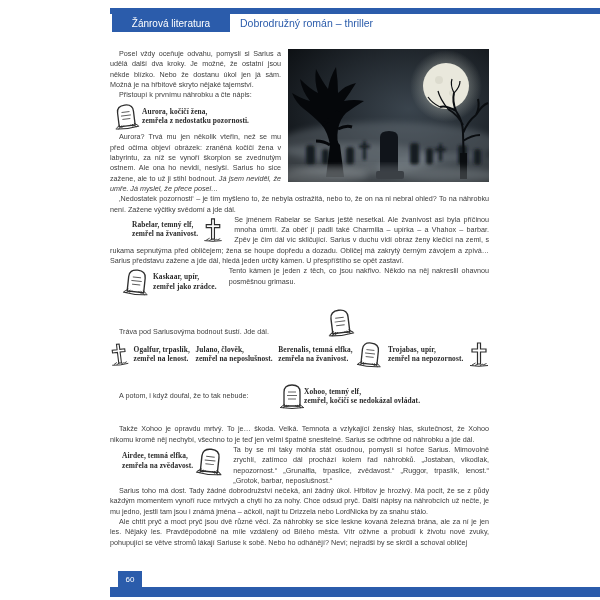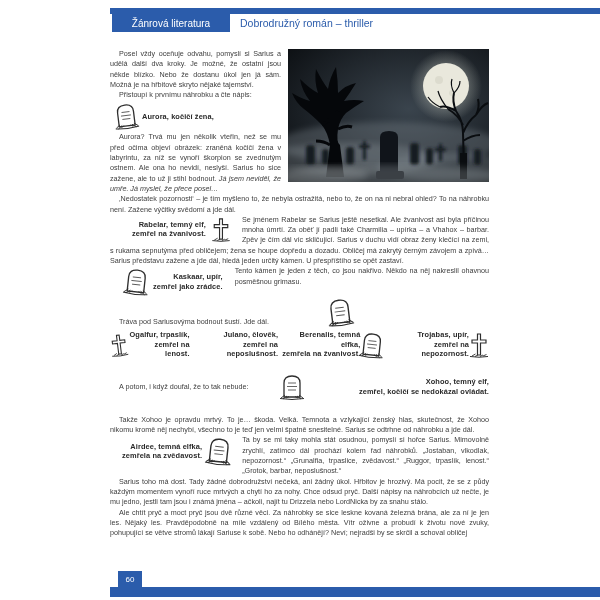--- a/index.html
+++ b/index.html
@@ -24,28 +24,28 @@
   }
   .content p{margin:0;text-indent:9px;}
   .content p.noindent{text-indent:0;}
   .illustration{
     float:right;width:201px;height:133px;margin:0 0 2px 7px;
     background:#0d1115;display:block;
   }
   em{font-style:italic;}
   
   .grave-caption{
-    font-family:Liberation Sans, sans-serif;font-weight:bold;color:#2a2a2a;
-    font-size:7.4px;line-height:9.5px;text-align:right;text-indent:0;
+    font-family:Liberation Serif, serif;font-weight:bold;color:#2a2a2a;
+    font-size:7.4px;line-height:9.5px;text-align:left;text-indent:0;
     letter-spacing:.1px;
   }
   .grave-block{display:flex;align-items:center;gap:4px;}
   .gb-aurora{margin:2px 0 2px 4px;}
   .gb-rabelar{float:left;margin:1px 10px 1px 22px;}
-  .gb-kaskaar{float:left;margin:1px 12px 1px 14px;}
+  .gb-kaskaar{float:left;margin:1px 12px 11px 14px;}
   .gb-airdee{float:left;margin:1px 10px 1px 12px;}
   .grave-row{
     clear:both;display:flex;align-items:center;justify-content:space-between;
     margin:3px 0 6px 0;
   }
   .trava-row{clear:both;display:flex;align-items:flex-end;}
   .trava-row .spacer{flex:0 0 58px;}
   .xohoo-row{display:flex;align-items:center;margin:14px 0;}
   .xohoo-row .lead{text-indent:9px;flex:0 0 170px;}
   .tomb-svg{display:block;}
@@ -154,20 +154,21 @@
 
   <p><span>Posel vždy oceňuje odvahu, pomyslí si Sarius a udělá další dva kroky. Je možné, že ostatní jsou někde blízko. Nebo že dostanu úkol jen já sám. Možná je na hřbitově skryto nějaké tajemství.</span></p>
   <p><span>Přistoupí k prvnímu náhrobku a čte nápis:</span></p>
 
   <div class="grave-block gb-aurora">
     <svg class="tomb-svg tilt-l" width="24" height="28" viewBox="0 0 24 28">
         <use href="#tombstone"></use>
       </svg>
     <div class="grave-caption">
       <div>Aurora, kočičí žena,</div>
+      <div>zemřela z nedostatku pozornosti.</div>
     </div>
   </div>
 
   <p><span>Aurora? Trvá mu jen několik vteřin, než se mu před očima objeví obrázek: zraněná kočičí žena v labyrintu, za níž se vynoří škorpion se zvednutým ostnem. Ale ona ho nevidí, neslyší. Sarius ho sice zažene, ale to už ji stihl bodnout. </span><em>Já jsem neviděl, že umře. Já myslel, že přece posel…</em></p>
   <p><span>‚Nedostatek pozornosti‘ – je tím myšleno to, že nebyla ostražitá, nebo to, že on na ni nebral ohled? To na náhrobku není. Zažene výčitky svědomí a jde dál.</span></p>
 
   <div class="grave-block gb-rabelar">
     <div class="grave-caption">
       <div>Rabelar, temný elf,</div>
       <div>zemřel na žvanivost.</div>

